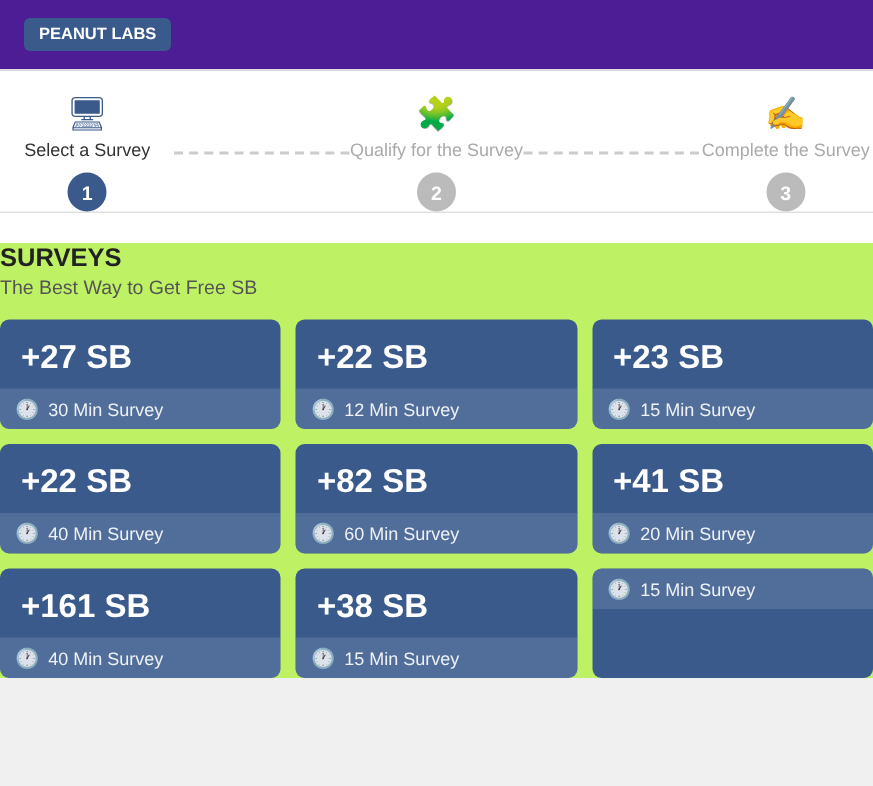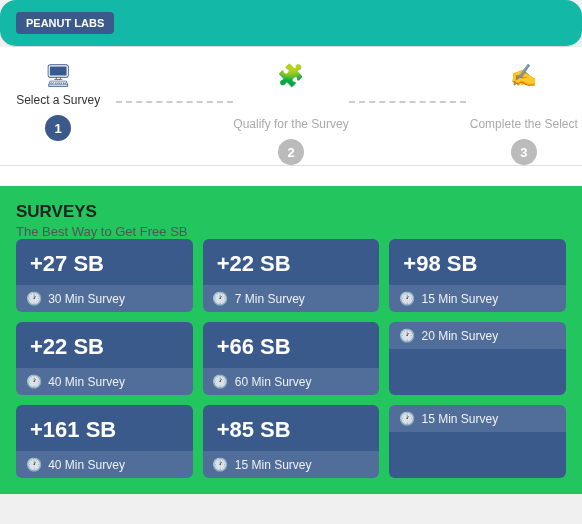--- a/index.html
+++ b/index.html
@@ -6,24 +6,23 @@
     body {
       font-family: Arial, sans-serif;
       background: #f0f0f0;
       width: 582px;
       min-height: 524px;
       overflow-x: hidden;
     }
 
     
     .header {
-      background: #14b8a6;
+      background: #4c1d95;
       padding: 12px 16px;
       border-bottom: 1px solid #ddd;
-      border-radius: 16px;
     }
     .logo {
       background: #3a5a8c;
       color: #fff;
       font-size: 11px;
       font-weight: bold;
       padding: 5px 10px;
       border-radius: 4px;
       display: inline-block;
     }
@@ -54,21 +53,20 @@
       color: #bbb;
     }
     .step-label {
       font-size: 12px;
       color: #333;
       text-align: left;
       margin-bottom: 8px;
     }
     .step-label.inactive {
       color: #aaa;
-      margin-top: 24px;
     }
     .step-number {
       width: 26px;
       height: 26px;
       border-radius: 50%;
       display: flex;
       align-items: center;
       justify-content: center;
       font-size: 13px;
       font-weight: bold;
@@ -100,32 +98,32 @@
       width: 0;
       height: 0;
       border-left: 16px solid transparent;
       border-right: 16px solid transparent;
       border-top: 16px solid #fff;
       margin-left: 120px;
     }
 
     
     .main-content {
-      background: #22c55e;
-      padding: 16px;
+      background: #bef264;
     }
     .section-title {
       font-size: 17px;
       font-weight: bold;
       color: #222;
       margin-bottom: 2px;
     }
     .section-subtitle {
       font-size: 13px;
       color: #555;
+      margin-bottom: 14px;
     }
 
     
     .survey-grid {
       display: grid;
       grid-template-columns: repeat(3, 1fr);
       gap: 10px;
     }
     .survey-card {
       background: #3a5a8c;
@@ -178,21 +176,21 @@
   <div class="step">
     <div class="step-icon inactive">🧩</div>
     <div class="step-label inactive">Qualify for the Survey</div>
     <div class="step-number inactive">2</div>
   </div>
 
   <div class="step-connector"></div>
 
   <div class="step">
     <div class="step-icon inactive">✍</div>
-    <div class="step-label inactive">Complete the Select</div>
+    <div class="step-label inactive">Complete the Survey</div>
     <div class="step-number inactive">3</div>
   </div>
 </div>
 
 <div class="steps-arrow">
   <div class="arrow-indicator"></div>
 </div>
 
 <div class="main-content">
   <div class="section-title">SURVEYS</div>
@@ -203,59 +201,60 @@
       <div class="survey-amount">+27 SB</div>
       <div class="survey-footer">
         <span class="clock-icon">🕐</span>
         <span class="survey-time">30 Min Survey</span>
       </div>
     </div>
       <div class="survey-card">
       <div class="survey-amount">+22 SB</div>
       <div class="survey-footer">
         <span class="clock-icon">🕐</span>
-        <span class="survey-time">7 Min Survey</span>
-      </div>
-    </div>
-      <div class="survey-card">
-      <div class="survey-amount">+98 SB</div>
+        <span class="survey-time">12 Min Survey</span>
+      </div>
+    </div>
+      <div class="survey-card">
+      <div class="survey-amount">+23 SB</div>
       <div class="survey-footer">
         <span class="clock-icon">🕐</span>
         <span class="survey-time">15 Min Survey</span>
       </div>
     </div>
       <div class="survey-card">
       <div class="survey-amount">+22 SB</div>
       <div class="survey-footer">
         <span class="clock-icon">🕐</span>
         <span class="survey-time">40 Min Survey</span>
       </div>
     </div>
       <div class="survey-card">
-      <div class="survey-amount">+66 SB</div>
+      <div class="survey-amount">+82 SB</div>
       <div class="survey-footer">
         <span class="clock-icon">🕐</span>
         <span class="survey-time">60 Min Survey</span>
       </div>
     </div>
       <div class="survey-card">
+      <div class="survey-amount">+41 SB</div>
       <div class="survey-footer">
         <span class="clock-icon">🕐</span>
         <span class="survey-time">20 Min Survey</span>
       </div>
     </div>
       <div class="survey-card">
       <div class="survey-amount">+161 SB</div>
       <div class="survey-footer">
         <span class="clock-icon">🕐</span>
         <span class="survey-time">40 Min Survey</span>
       </div>
     </div>
       <div class="survey-card">
-      <div class="survey-amount">+85 SB</div>
+      <div class="survey-amount">+38 SB</div>
       <div class="survey-footer">
         <span class="clock-icon">🕐</span>
         <span class="survey-time">15 Min Survey</span>
       </div>
     </div>
       <div class="survey-card">
       <div class="survey-footer">
         <span class="clock-icon">🕐</span>
         <span class="survey-time">15 Min Survey</span>
       </div>

